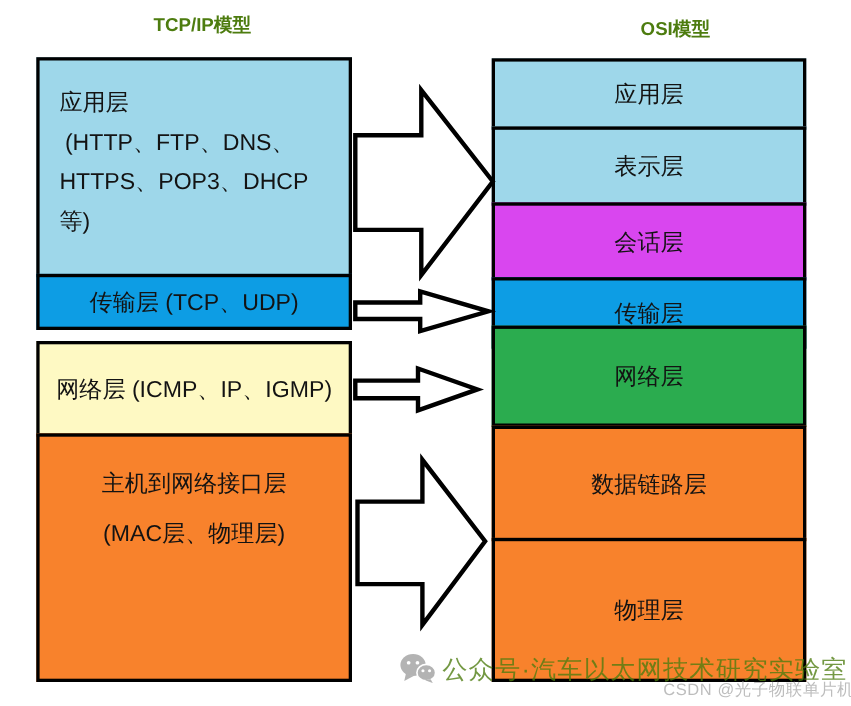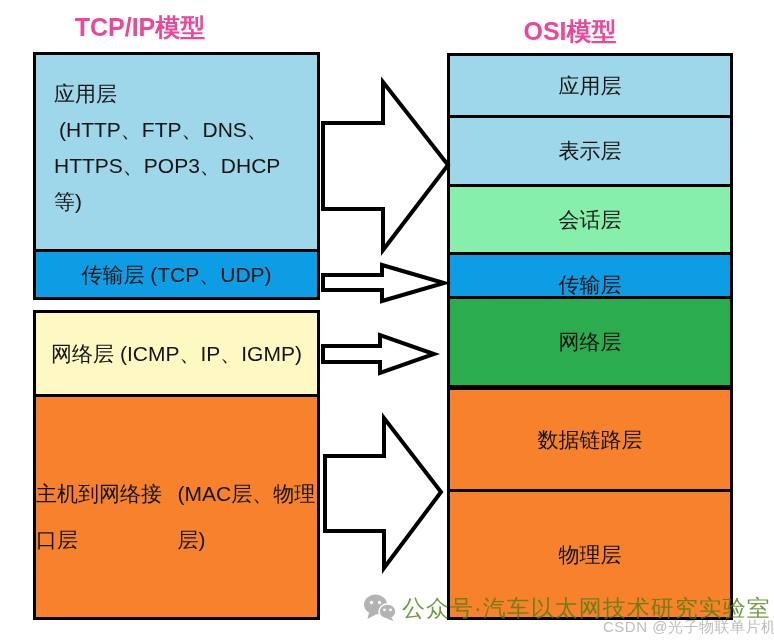--- a/index.html
+++ b/index.html
@@ -2,33 +2,33 @@
 <html><head>
 <meta charset="utf-8">
 <style>
   html,body{margin:0;padding:0;background:#ffffff;}
   .canvas{
     position:relative;width:774px;height:642px;background:#ffffff;overflow:hidden;
     font-family:"Liberation Sans","DejaVu Sans",sans-serif;color:#111;
   }
   .model-title{
     position:absolute;transform:translateX(-50%);
-    font-size:25px;font-weight:600;color:#ec4899;white-space:nowrap;
+    font-size:17px;font-weight:600;color:#4d7c0f;white-space:nowrap;margin-left:44px;
   }
   .layer{
     position:absolute;box-sizing:border-box;border:3px solid #000;
     font-size:21px;color:#131313;
   }
   .centered{display:flex;align-items:center;justify-content:center;white-space:nowrap;}
   .col-left{left:33px;width:287px;}
   .col-right{left:447px;width:286px;}
   .app-box{padding:21px 0 0 18px;}
   .app-line{line-height:36px;white-space:nowrap;}
   .indent{padding-left:5px;}
-  .host-box{display:flex;flex-direction:row;align-items:center;padding-top:20px;line-height:46px;}
+  .host-box{display:flex;flex-direction:column;align-items:center;padding-top:20px;line-height:46px;}
   .arrows{position:absolute;left:318px;top:60px;width:135px;height:520px;}
   .arrows polygon{fill:#ffffff;stroke:#000;stroke-width:4;stroke-linejoin:miter;}
   .watermark{
     position:absolute;left:402px;top:593px;font-size:23px;letter-spacing:1px;
     color:#4d7c0f;opacity:.78;z-index:6;white-space:nowrap;
   }
   .wechat-icon{position:absolute;left:363px;top:594px;z-index:6;opacity:.78;}
   .csdn{
     position:absolute;left:603px;top:618px;font-size:15px;letter-spacing:.5px;
     color:#bdbdbd;z-index:6;white-space:nowrap;
@@ -61,21 +61,21 @@
     <div>主机到网络接口层</div>
     <div>(MAC层、物理层)</div>
   </div>
 
   <div class="layer col-right centered" style="top: 53px; height: 65px; background-color: rgb(158, 215, 234);">
     <span>应用层</span>
   </div>
   <div class="layer col-right centered" style="top: 115px; height: 72px; background-color: rgb(158, 215, 234);">
     <span>表示层</span>
   </div>
-  <div class="layer col-right centered" style="top: 184px; height: 71px; background-color: #86efac;">
+  <div class="layer col-right centered" style="top: 184px; height: 71px; background-color: #d946ef;">
     <span>会话层</span>
   </div>
   <div class="layer col-right centered" style="top: 252px; height: 65px; background-color: rgb(13, 157, 228);">
     <span>传输层</span>
   </div>
   <div class="layer col-right centered" style="top: 296px; height: 92px; background-color: rgb(43, 172, 79);">
     <span>网络层</span>
   </div>
   <div class="layer col-right centered" style="top: 387px; height: 105px; background-color: rgb(248, 130, 44); text-align: right;">
     <span>数据链路层</span>

